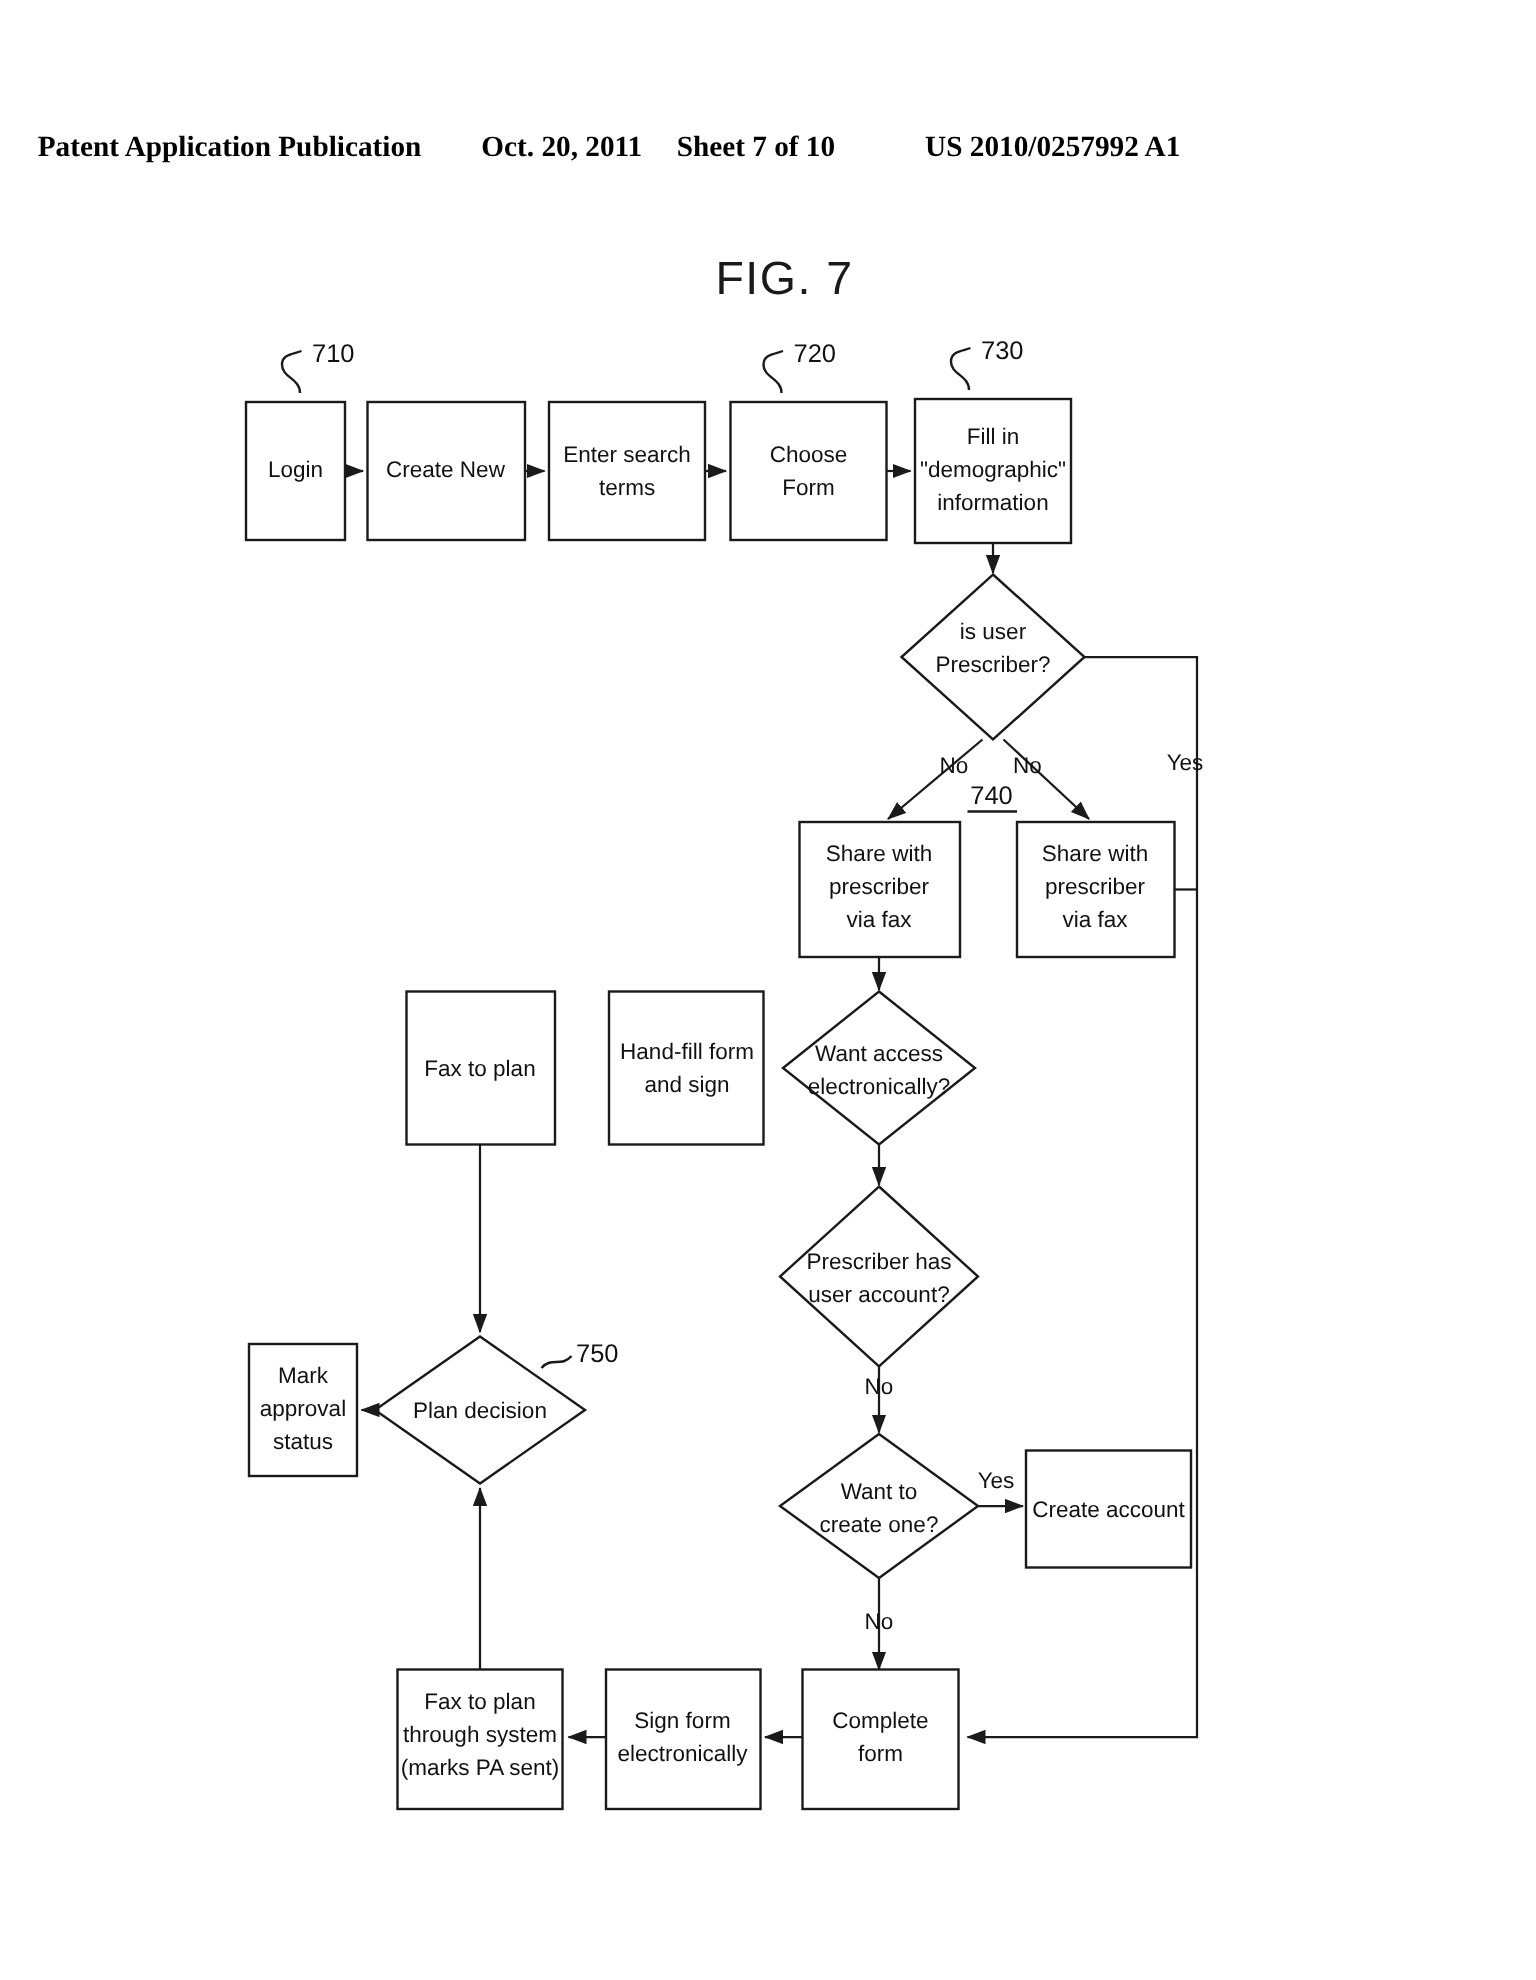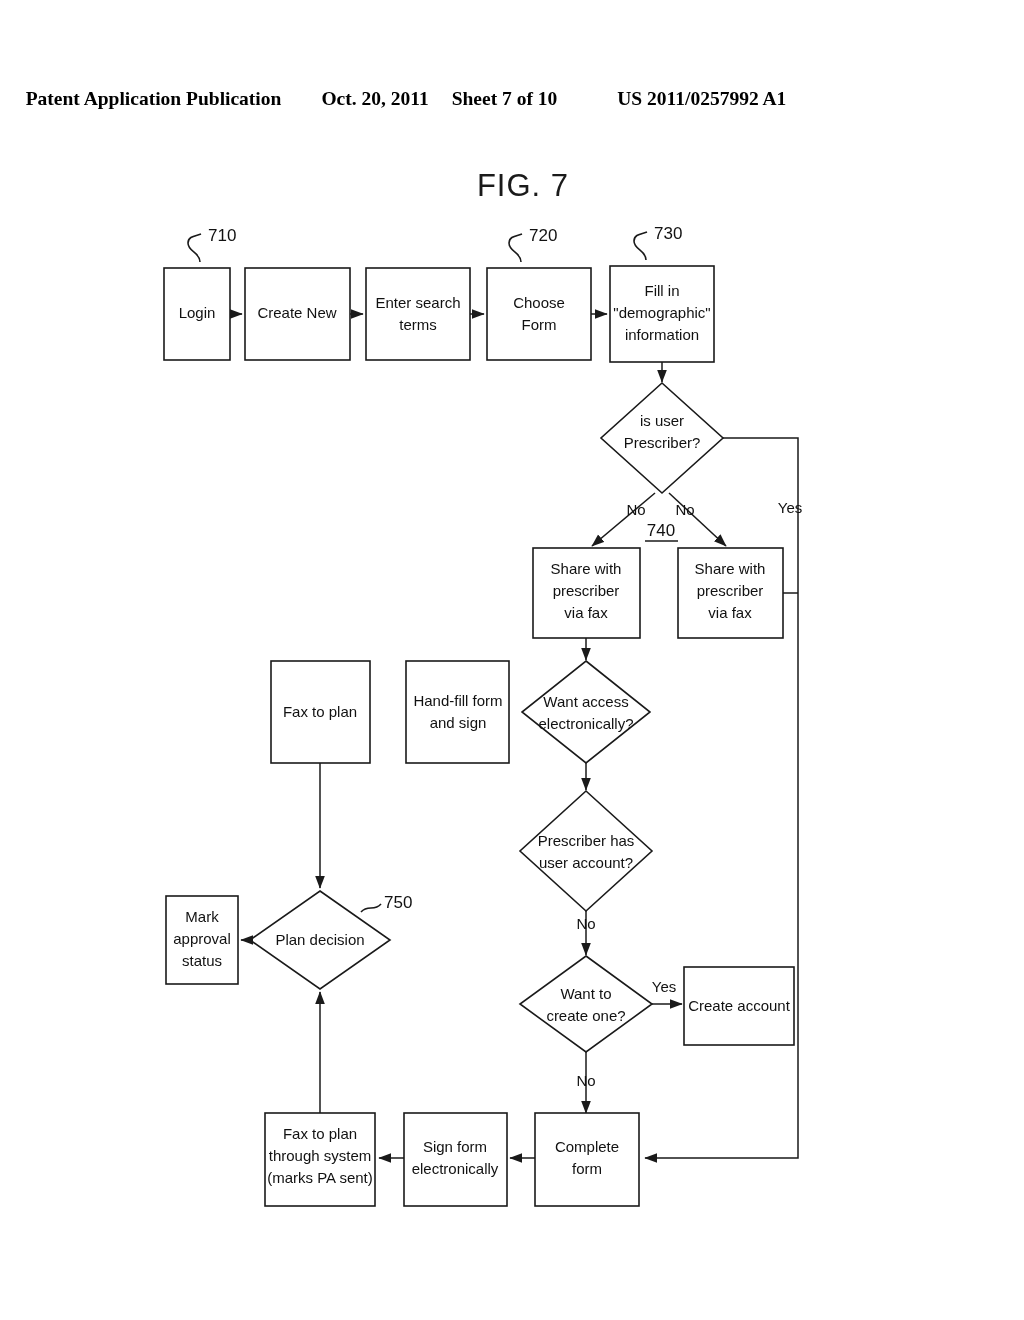--- a/index.html
+++ b/index.html
@@ -71,21 +71,21 @@
 </style>
 </head>
 <body>
 
 <div class="page">
 
   <div class="header">
     <span class="h-pub">Patent Application Publication</span>
     <span class="h-date">Oct. 20, 2011</span>
     <span class="h-sheet">Sheet 7 of 10</span>
-    <span class="h-num">US 2011/0257992 A1</span>
+    <span class="h-num">US 2010/0257992 A1</span>
   </div>
 
   <div class="fig-title">FIG. 7</div>
 
   <svg class="diagram" viewBox="0 0 1024 1320">
     <defs>
       <marker id="ah" markerWidth="9" markerHeight="9" refX="8" refY="3.2" orient="auto" markerUnits="strokeWidth">
         <path d="M0,0 L8.5,3.2 L0,6.4 z" fill="#1a1a1a"></path>
       </marker>
     </defs>

